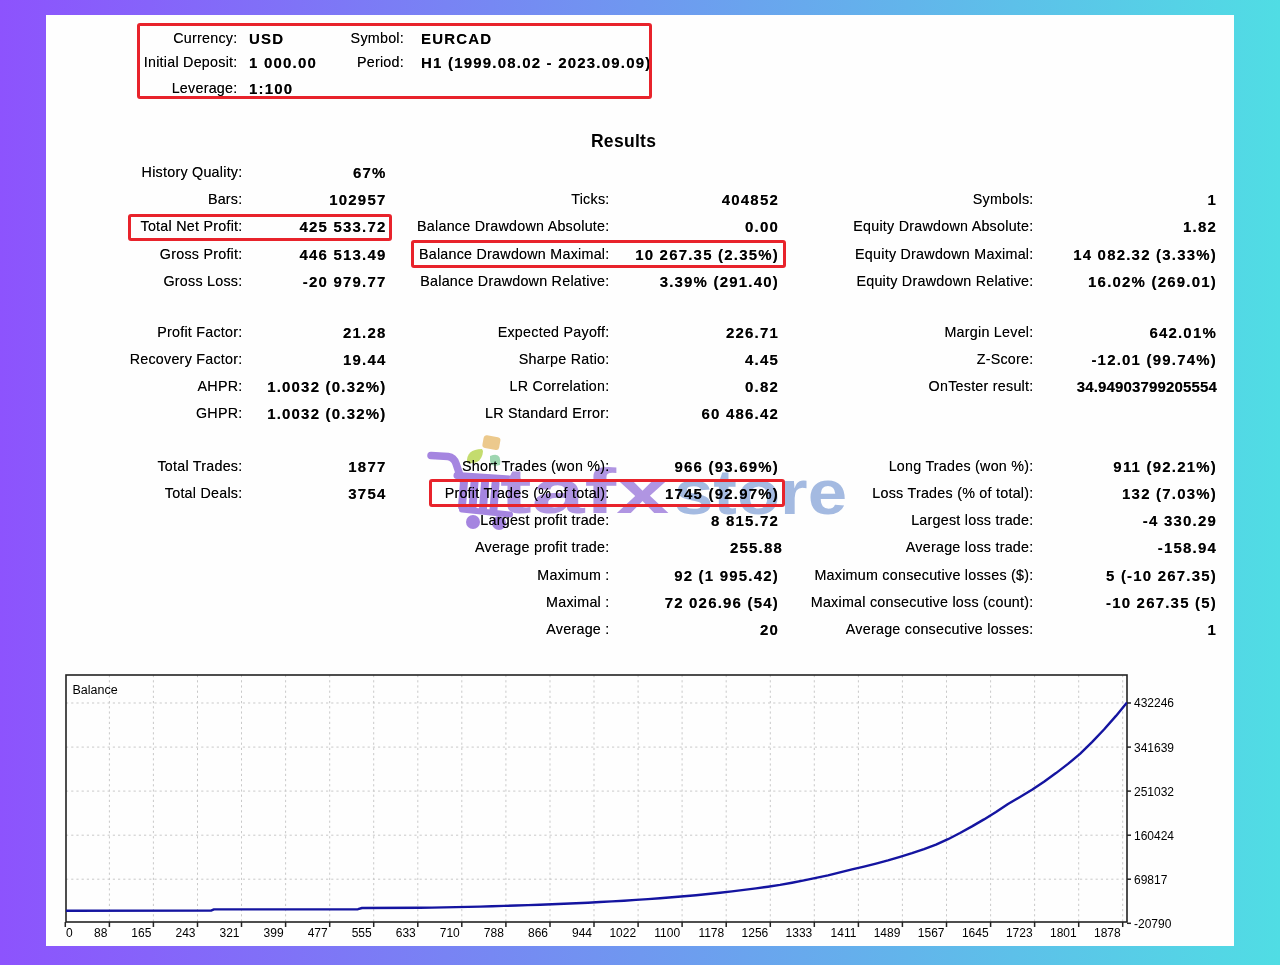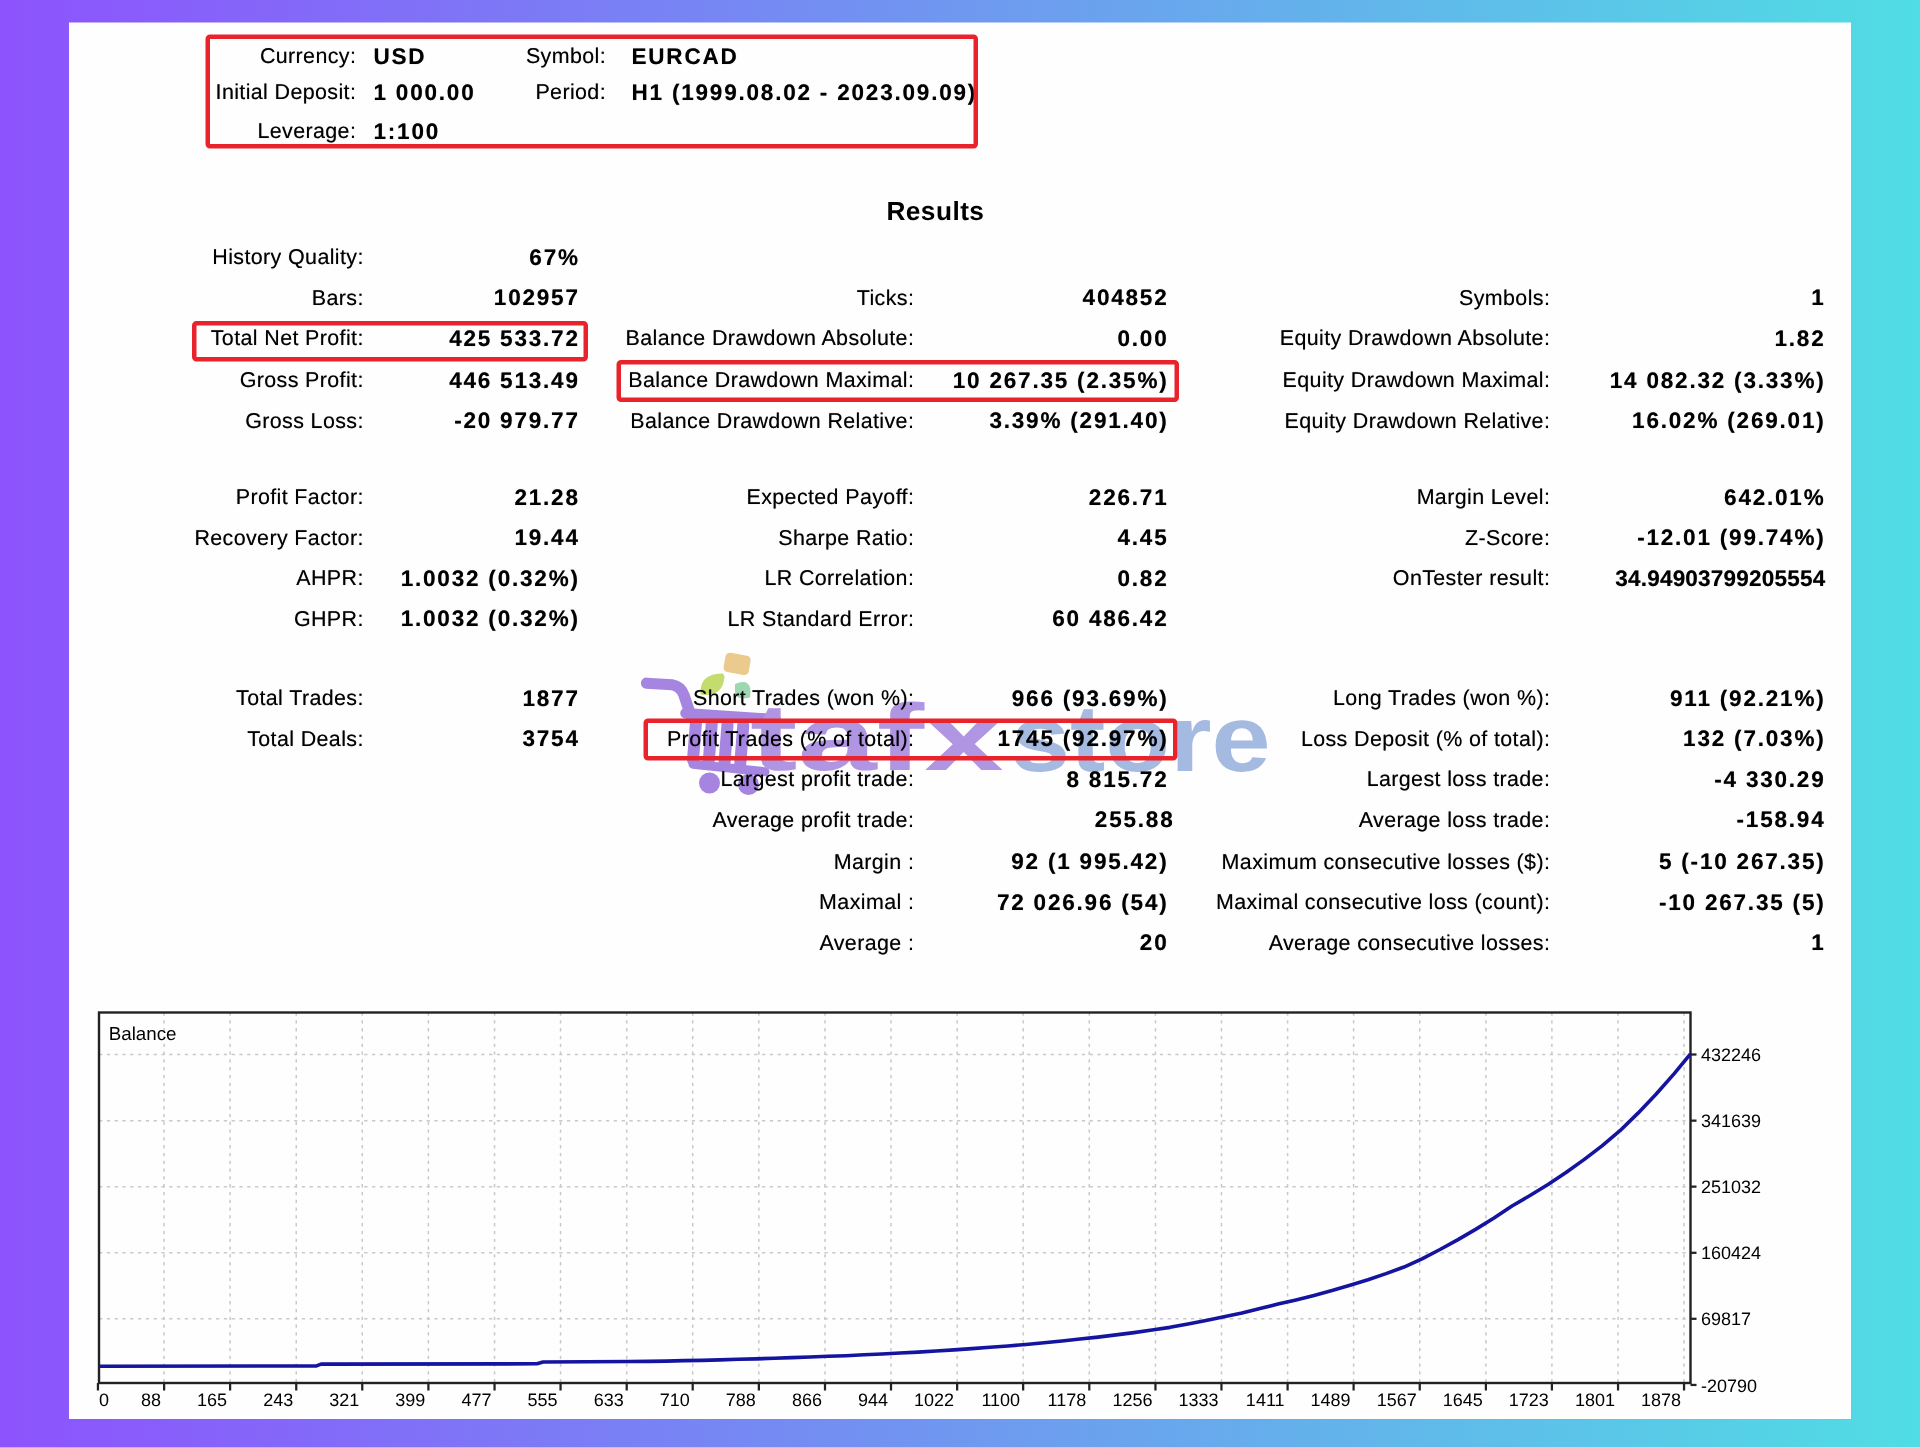--- a/index.html
+++ b/index.html
@@ -109,31 +109,31 @@
 <div class="lb" style="top:450.8px;right:991.5px">Total Trades:</div>
 <div class="vl" style="top:450.8px;right:847.5px">1877</div>
 <div class="lb" style="top:450.8px;right:624.5px">Short Trades (won %):</div>
 <div class="vl" style="top:450.8px;right:455px">966 (93.69%)</div>
 <div class="lb" style="top:450.8px;right:200.5px">Long Trades (won %):</div>
 <div class="vl" style="top:450.8px;right:17px">911 (92.21%)</div>
 <div class="lb" style="top:478.0px;right:991.5px">Total Deals:</div>
 <div class="vl" style="top:478.0px;right:847.5px">3754</div>
 <div class="lb" style="top:478.0px;right:624.5px">Profit Trades (% of total):</div>
 <div class="vl" style="top:478.0px;right:455px">1745 (92.97%)</div>
-<div class="lb" style="top:478.0px;right:200.5px">Loss Deposit (% of total):</div>
+<div class="lb" style="top:478.0px;right:200.5px">Loss Trades (% of total):</div>
 <div class="vl" style="top:478.0px;right:17px">132 (7.03%)</div>
 <div class="lb" style="top:505.2px;right:624.5px">Largest profit trade:</div>
 <div class="vl" style="top:505.2px;right:455px">8 815.72</div>
 <div class="lb" style="top:505.2px;right:200.5px">Largest loss trade:</div>
 <div class="vl" style="top:505.2px;right:17px">-4 330.29</div>
 <div class="lb" style="top:532.4px;right:624.5px">Average profit trade:</div>
 <div class="vl" style="top:532.4px;right:451px">255.88</div>
 <div class="lb" style="top:532.4px;right:200.5px">Average loss trade:</div>
 <div class="vl" style="top:532.4px;right:17px">-158.94</div>
-<div class="lb" style="top:559.6px;right:624.5px">Margin :</div>
+<div class="lb" style="top:559.6px;right:624.5px">Maximum :</div>
 <div class="vl" style="top:559.6px;right:455px">92 (1 995.42)</div>
 <div class="lb" style="top:559.6px;right:200.5px">Maximum consecutive losses ($):</div>
 <div class="vl" style="top:559.6px;right:17px">5 (-10 267.35)</div>
 <div class="lb" style="top:586.8px;right:624.5px">Maximal :</div>
 <div class="vl" style="top:586.8px;right:455px">72 026.96 (54)</div>
 <div class="lb" style="top:586.8px;right:200.5px">Maximal consecutive loss (count):</div>
 <div class="vl" style="top:586.8px;right:17px">-10 267.35 (5)</div>
 <div class="lb" style="top:614.0px;right:624.5px">Average :</div>
 <div class="vl" style="top:614.0px;right:455px">20</div>
 <div class="lb" style="top:614.0px;right:200.5px">Average consecutive losses:</div>

